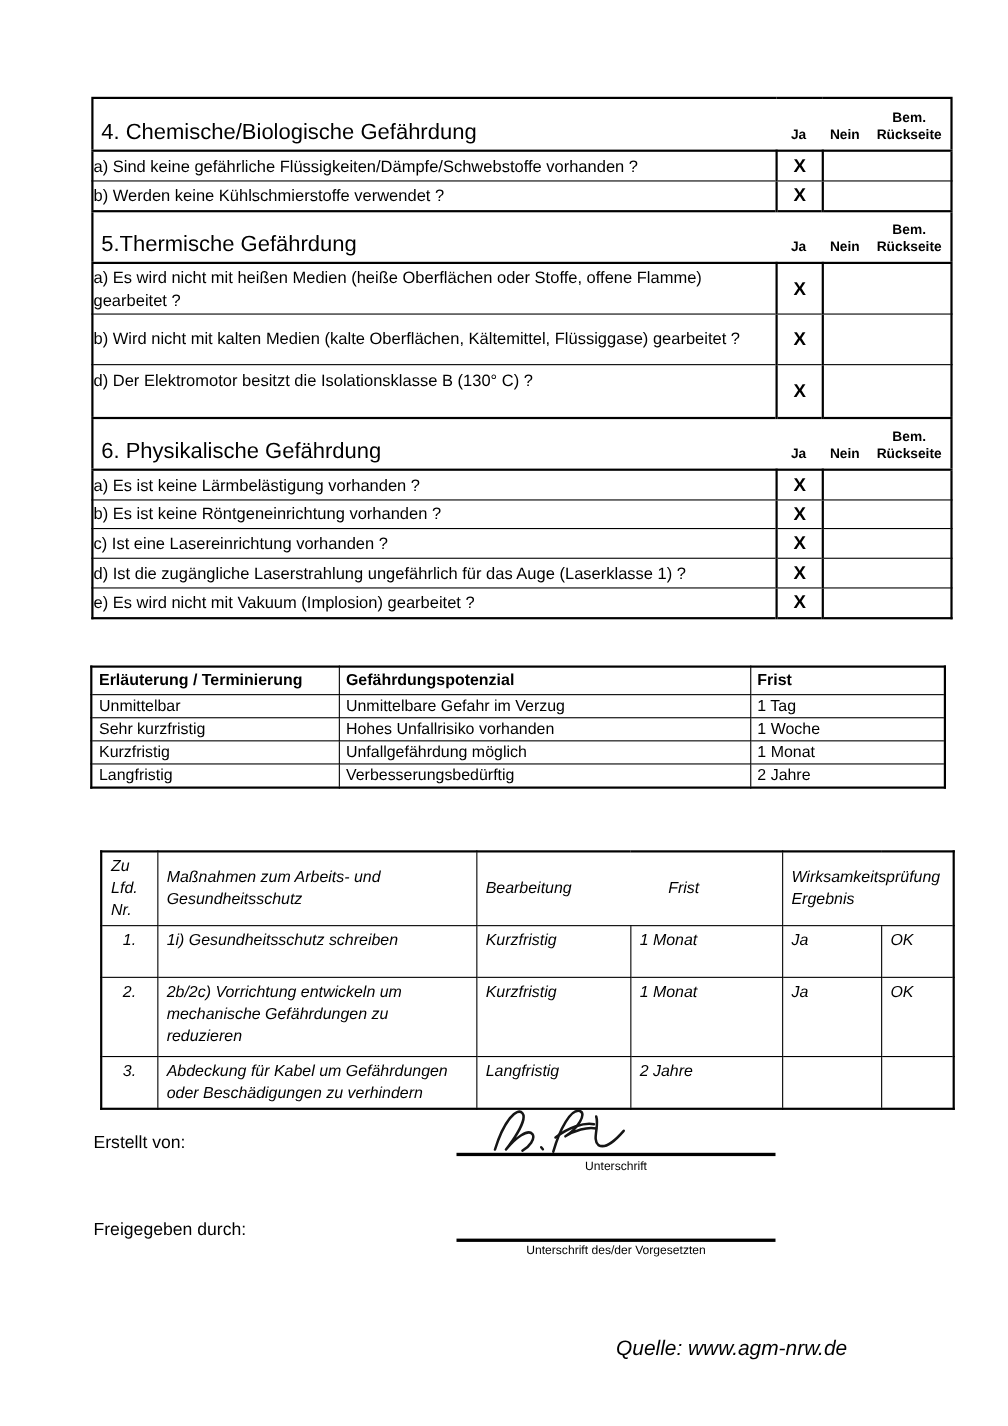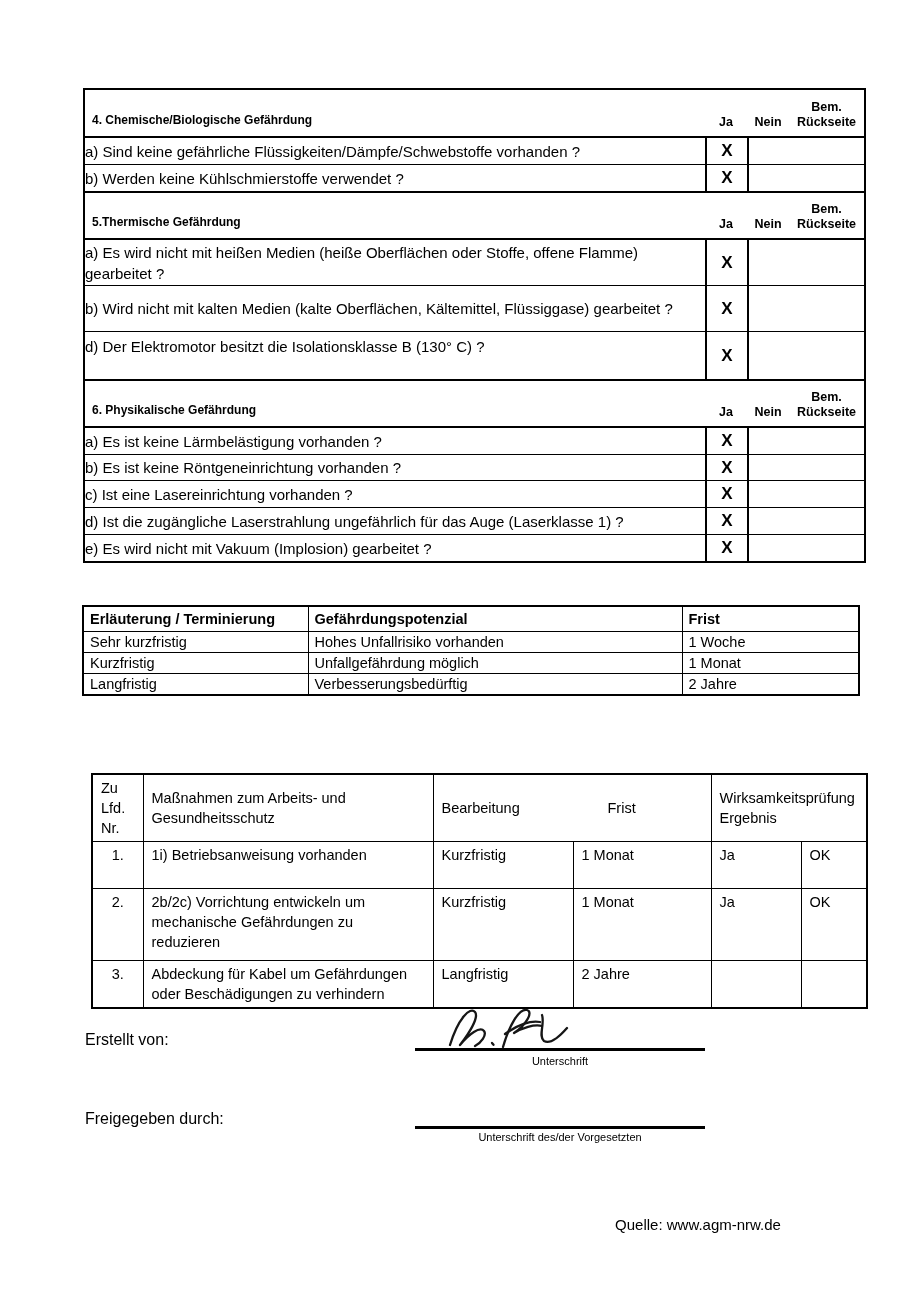--- a/index.html
+++ b/index.html
@@ -12,54 +12,54 @@
                border:2px solid #000;font-size:15px;}
   table.hazard td{padding:0;vertical-align:middle;}
   table.hazard tr.qrow td{border-bottom:1.6px solid #000;}
   table.hazard tr.sec td{border-top:2px solid #000;border-bottom:2px solid #000;}
   td.qcell{padding:2px 26px 2px 7px;line-height:21px;}
   td.qcell.vtop{vertical-align:top;padding-top:4px;}
   td.jacell{border-left:2px solid #000;border-right:2px solid #000;
             text-align:center;font-weight:bold;font-size:17px;}
   .sechead{display:flex;align-items:flex-end;height:100%;box-sizing:border-box;
            padding:5px 0 6px 7px;}
-  .sechead .title{flex:1;font-weight:bold;font-size:12px;line-height:19px;}
+  .sechead .title{flex:1;font-weight:normal;font-size:20px;line-height:19px;}
   .sechead .hja,.sechead .hnein{width:42px;text-align:center;font-weight:bold;
            font-size:12.5px;line-height:15px;}
   .sechead .hbem{width:75px;text-align:center;font-weight:bold;
            font-size:12.5px;line-height:15px;}
   .sechead .hbem span{display:block;}
 
   
   table.legend{position:absolute;left:82px;top:605px;width:776px;
                border-collapse:collapse;table-layout:fixed;
                border:2px solid #000;font-size:14.5px;}
   table.legend td{border:1.5px solid #000;padding:1px 6px;line-height:18px;
                   vertical-align:middle;}
   table.legend tr.lhead td{font-weight:bold;margin-left:48px;}
 
   
   table.measures{position:absolute;left:91px;top:773px;width:775px;
                  border-collapse:collapse;table-layout:fixed;
-                 border:2px solid #000;font-size:14.5px;}
+                 border:2px solid #000;font-size:14.5px;font-style:italic;}
   table.measures td{border:1.5px solid #000;padding:3px 8px;line-height:20px;
                     vertical-align:top;}
   table.measures tr.mhead td{vertical-align:middle;}
   table.measures td.nr{text-align:center;padding-left:2px;padding-right:2px;}
   table.measures tr.mhead td.nr{text-align:left;padding-left:8px;}
   td.mass{padding-right:20px !important;}
   .bf{display:flex;}
   .bf .b1{width:166px;}
 
   
   .abs{position:absolute;}
   .siglabel{font-size:16px;}
   .sigline{position:absolute;height:3px;background:#000;}
   .sigcaption{position:absolute;width:290px;text-align:center;font-size:11px;}
-  .footer-src{position:absolute;width:276px;text-align:center;font-size:15px;}
+  .footer-src{position:absolute;width:276px;text-align:left;font-size:19px;font-style:italic;}
   svg.signature{position:absolute;}
 </style>
 </head>
 <body>
 
 <div class="page">
 
   <table class="hazard">
     <colgroup>
         <col style="width:622px">
@@ -166,20 +166,25 @@
     <colgroup>
         <col style="width:225px">
         <col style="width:374px">
         <col style="width:177px">
       </colgroup>
     <tbody>
         <tr class="lhead">
       <td style="height:22px">Erläuterung / Terminierung</td>
       <td>Gefährdungspotenzial</td>
       <td>Frist</td>
+    </tr>
+    <tr>
+      <td style="height:18px">Unmittelbar</td>
+      <td>Unmittelbare Gefahr im Verzug</td>
+      <td>1 Tag</td>
     </tr>
     <tr>
       <td style="height:18px">Sehr kurzfristig</td>
       <td>Hohes Unfallrisiko vorhanden</td>
       <td>1 Woche</td>
     </tr>
     <tr>
       <td style="height:18px">Kurzfristig</td>
       <td>Unfallgefährdung möglich</td>
       <td>1 Monat</td>
@@ -208,21 +213,21 @@
       <td colspan="2">
         <div class="bf">
           <span class="b1">Bearbeitung</span>
           <span>Frist</span>
         </div>
       </td>
       <td colspan="2">Wirksamkeitsprüfung Ergebnis</td>
     </tr>
     <tr>
       <td class="nr" style="height:40px">1.</td>
-      <td class="mass">1i) Betriebsanweisung vorhanden</td>
+      <td class="mass">1i) Gesundheitsschutz schreiben</td>
       <td>Kurzfristig</td>
       <td>1 Monat</td>
       <td>Ja</td>
       <td>OK</td>
     </tr>
     <tr>
       <td class="nr" style="height:65px">2.</td>
       <td class="mass">2b/2c) Vorrichtung entwickeln um mechanische Gefährdungen zu reduzieren</td>
       <td>Kurzfristig</td>
       <td>1 Monat</td>

